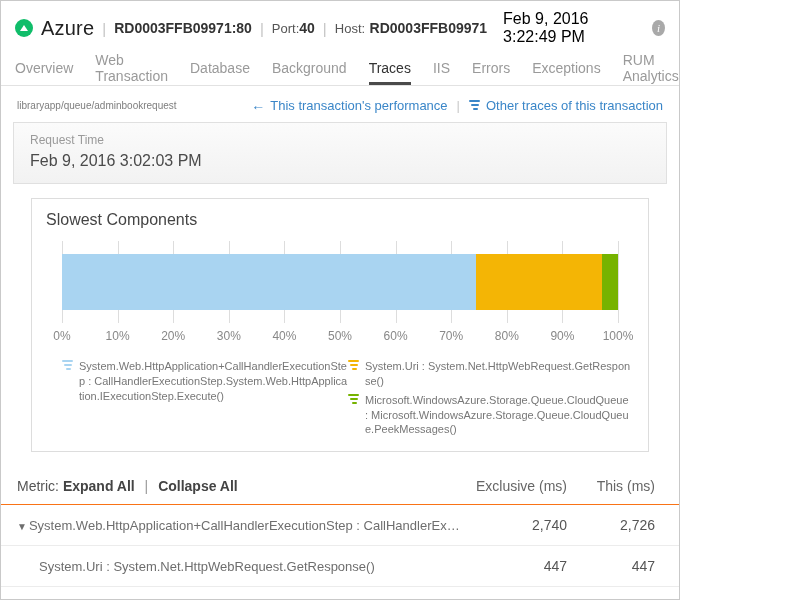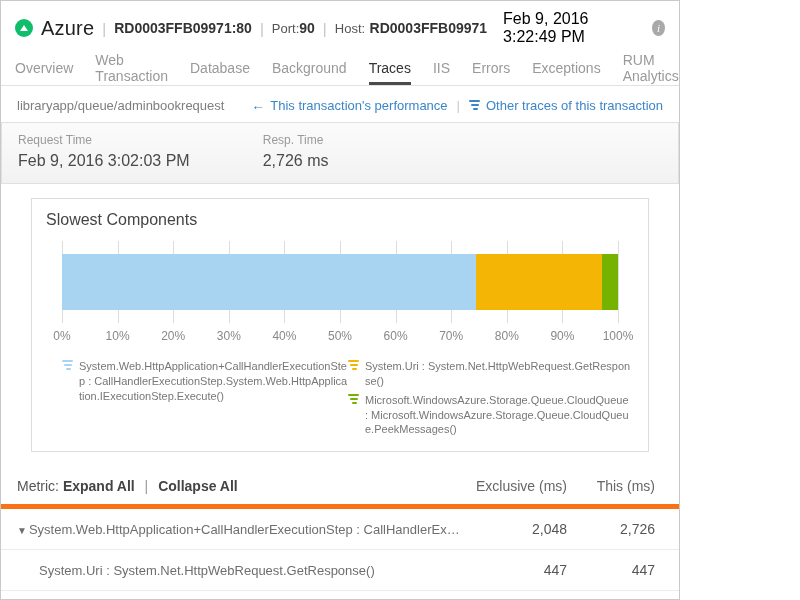--- a/index.html
+++ b/index.html
@@ -26,33 +26,33 @@
   .tab { font-size:14px; color:#9a9a9a; margin-right:22px; display:flex; align-items:center; cursor:pointer; border-bottom:3px solid transparent; padding-top:3px; }
   .tab.active { color:#333; border-bottom-color:#4a4a4a; }
   .nav-right { display:flex; align-items:center; gap:6px; margin-bottom:4px; }
   .btn { border:1px solid #c9c9c9; background:#fff; border-radius:3px; height:27px; display:inline-flex; align-items:center; padding:0 10px; font-size:13px; color:#333; cursor:pointer; }
   .caret { width:0; height:0; border-left:4px solid transparent; border-right:4px solid transparent; border-top:5px solid #555; margin-left:7px; }
   .burger { display:inline-flex; flex-direction:column; gap:2px; }
   .burger i { display:block; width:13px; height:2px; background:#555; }
 
   
   .txn { display:flex; align-items:center; justify-content:space-between; padding:11px 16px 9px 16px; }
-  .txn-name { font-size:13px; color:#7e7e7e; }
+  .txn-name { font-size:10px; color:#7e7e7e; }
   .txn-links { display:flex; align-items:center; font-size:13px; }
   .tlink { color:#3a86c8; display:inline-flex; align-items:center; cursor:pointer; }
   .tlink .arrow { margin-right:5px; font-size:14px; }
   .link-sep { color:#c9c9c9; margin:0 9px; }
   .bars-icon { display:inline-block; width:12px; height:11px; position:relative; margin-right:5px; }
   .bars-icon i { position:absolute; height:2px; border-radius:1px; background:currentColor; }
   .bars-icon i:nth-child(1){ top:0; left:0; width:11px; }
   .bars-icon i:nth-child(2){ top:4px; left:2px; width:8px; }
   .bars-icon i:nth-child(3){ top:8px; left:4px; width:5px; }
 
   
-  .summary { margin:0 0; border:1px solid #e0e0e0; background:linear-gradient(#fbfbfb,#f2f2f2); display:flex; padding:10px 16px 13px 16px; }
+  .summary { margin:0 12px; border:1px solid #e0e0e0; background:linear-gradient(#fbfbfb,#f2f2f2); display:flex; padding:10px 16px 13px 16px; }
   .sum-col .lbl { font-size:12px; color:#9a9a9a; margin-bottom:5px; }
   .sum-col .val { font-size:16px; color:#4a4a4a; }
   .sum-col:nth-child(1){ width:38%; }
   .sum-col:nth-child(2){ width:25%; }
   .sum-col:nth-child(3){ width:37%; }
 
   
   .chart-panel { margin:14px 30px 0 30px; border:1px solid #ddd; background:#fff; padding:12px 0 10px 0; }
   .chart-title { font-size:16px; color:#444; padding:0 14px 8px 14px; }
   .plot-wrap { margin:4px 30px 0 30px; position:relative; }
@@ -63,21 +63,21 @@
   .axis { position:relative; height:20px; margin-top:2px; }
   .axis .xt { position:absolute; transform:translateX(-50%); font-size:12px; color:#888; top:4px; white-space:nowrap; }
   .legend { display:flex; padding:14px 14px 4px 30px; }
   .legend-col { width:50%; display:flex; flex-direction:column; gap:4px; }
   .legend-item { display:flex; font-size:11px; color:#777; line-height:1.35; }
   .legend-item .bars-icon { flex:0 0 12px; margin-top:1px; }
   .legend-item .ltxt { max-width:330px; word-break:break-all; }
 
   
   .tbl { margin-top:16px; }
-  .tbl-head { display:flex; align-items:flex-start; padding:10px 24px 10px 16px; border-bottom:5px solid #f97316; }
+  .tbl-head { display:flex; align-items:flex-start; padding:10px 24px 10px 16px; border-bottom:1px solid #f97316; }
   .metric-cell { flex:1; font-size:14px; color:#555; }
   .metric-cell .xlink { font-weight:700; color:#444; cursor:pointer; }
   .metric-cell .msep { color:#999; margin:0 6px; }
   .col-h { font-size:14px; color:#666; text-align:right; }
   .col-excl { width:105px; }
   .col-tot { width:88px; }
   .trow { display:flex; align-items:center; padding:12px 24px 12px 16px; border-bottom:1px solid #ececec; }
   .trow .rname { flex:1; font-size:13px; color:#6e6e6e; white-space:nowrap; overflow:hidden; text-overflow:ellipsis; }
   .trow .tri { color:#6e6e6e; font-size:10px; margin-right:2px; }
   .trow .num { font-size:14px; color:#555; text-align:right; }
@@ -89,21 +89,21 @@
 
   <div class="hdr">
     <div class="hdr-left">
       <span class="status-dot">
           <span class="up"></span>
         </span>
       <span class="app-name">Azure</span>
       <span class="hdr-sep">|</span>
       <span class="hdr-strong">RD0003FFB09971:80</span>
       <span class="hdr-sep">|</span>
-      <span class="hdr-dim">Port:</span><span class="hdr-strong">90</span>
+      <span class="hdr-dim">Port:</span><span class="hdr-strong">40</span>
       <span class="hdr-sep">|</span>
       <span class="hdr-dim">Host:</span>&nbsp;<span class="hdr-strong">RD0003FFB09971</span>
     </div>
     <div class="hdr-right">
       <span class="timestamp">Feb 9, 2016 3:22:49 PM</span>
       <span class="info-icon">i</span>
     </div>
   </div>
 
   <div class="nav">
@@ -149,24 +149,20 @@
           </span>
           <span>Other traces of this transaction</span>
         </span>
       </span>
   </div>
 
   <div class="summary">
       <div class="sum-col">
         <div class="lbl">Request Time</div>
         <div class="val">Feb 9, 2016 3:02:03 PM</div>
-      </div>
-      <div class="sum-col">
-        <div class="lbl">Resp. Time</div>
-        <div class="val">2,726 ms</div>
       </div>
     </div>
 
   <div class="chart-panel">
     <div class="chart-title">Slowest Components</div>
     <div class="plot-wrap">
       <div class="plot">
           <div class="gridline" style="left: 100%;"></div>
           <div class="gridline" style="left: 90%;"></div>
           <div class="gridline" style="left: 80%;"></div>
@@ -237,21 +233,21 @@
         <span class="xlink">Expand All</span>
         <span class="msep">|</span>
         <span class="xlink">Collapse All</span>
       </span>
       <span class="col-h col-excl">Exclusive (ms)</span>
       <span class="col-h col-tot">This (ms)</span>
     </div>
     <div id="tbl-body">
         <div class="trow">
           <span class="rname" style="padding-left: 0px;"><span class="tri">▼</span><span>System.Web.HttpApplication+CallHandlerExecutionStep : CallHandlerExecutionStep.System.Web.HttpApplication</span></span>
-          <span class="num col-excl">2,048</span>
+          <span class="num col-excl">2,740</span>
           <span class="num col-tot">2,726</span>
         </div>
         <div class="trow">
           <span class="rname" style="padding-left: 22px;"><span>System.Uri : System.Net.HttpWebRequest.GetResponse()</span></span>
           <span class="num col-excl">447</span>
           <span class="num col-tot">447</span>
         </div>
         <div class="trow">
           <span class="rname" style="padding-left: 22px;"><span class="tri">▼</span><span>Microsoft.WindowsAzure.Storage.Queue.CloudQueue : Microsoft.WindowsAzure.Storage.Queue.CloudQueue</span></span>
           <span class="num col-excl">49</span>

